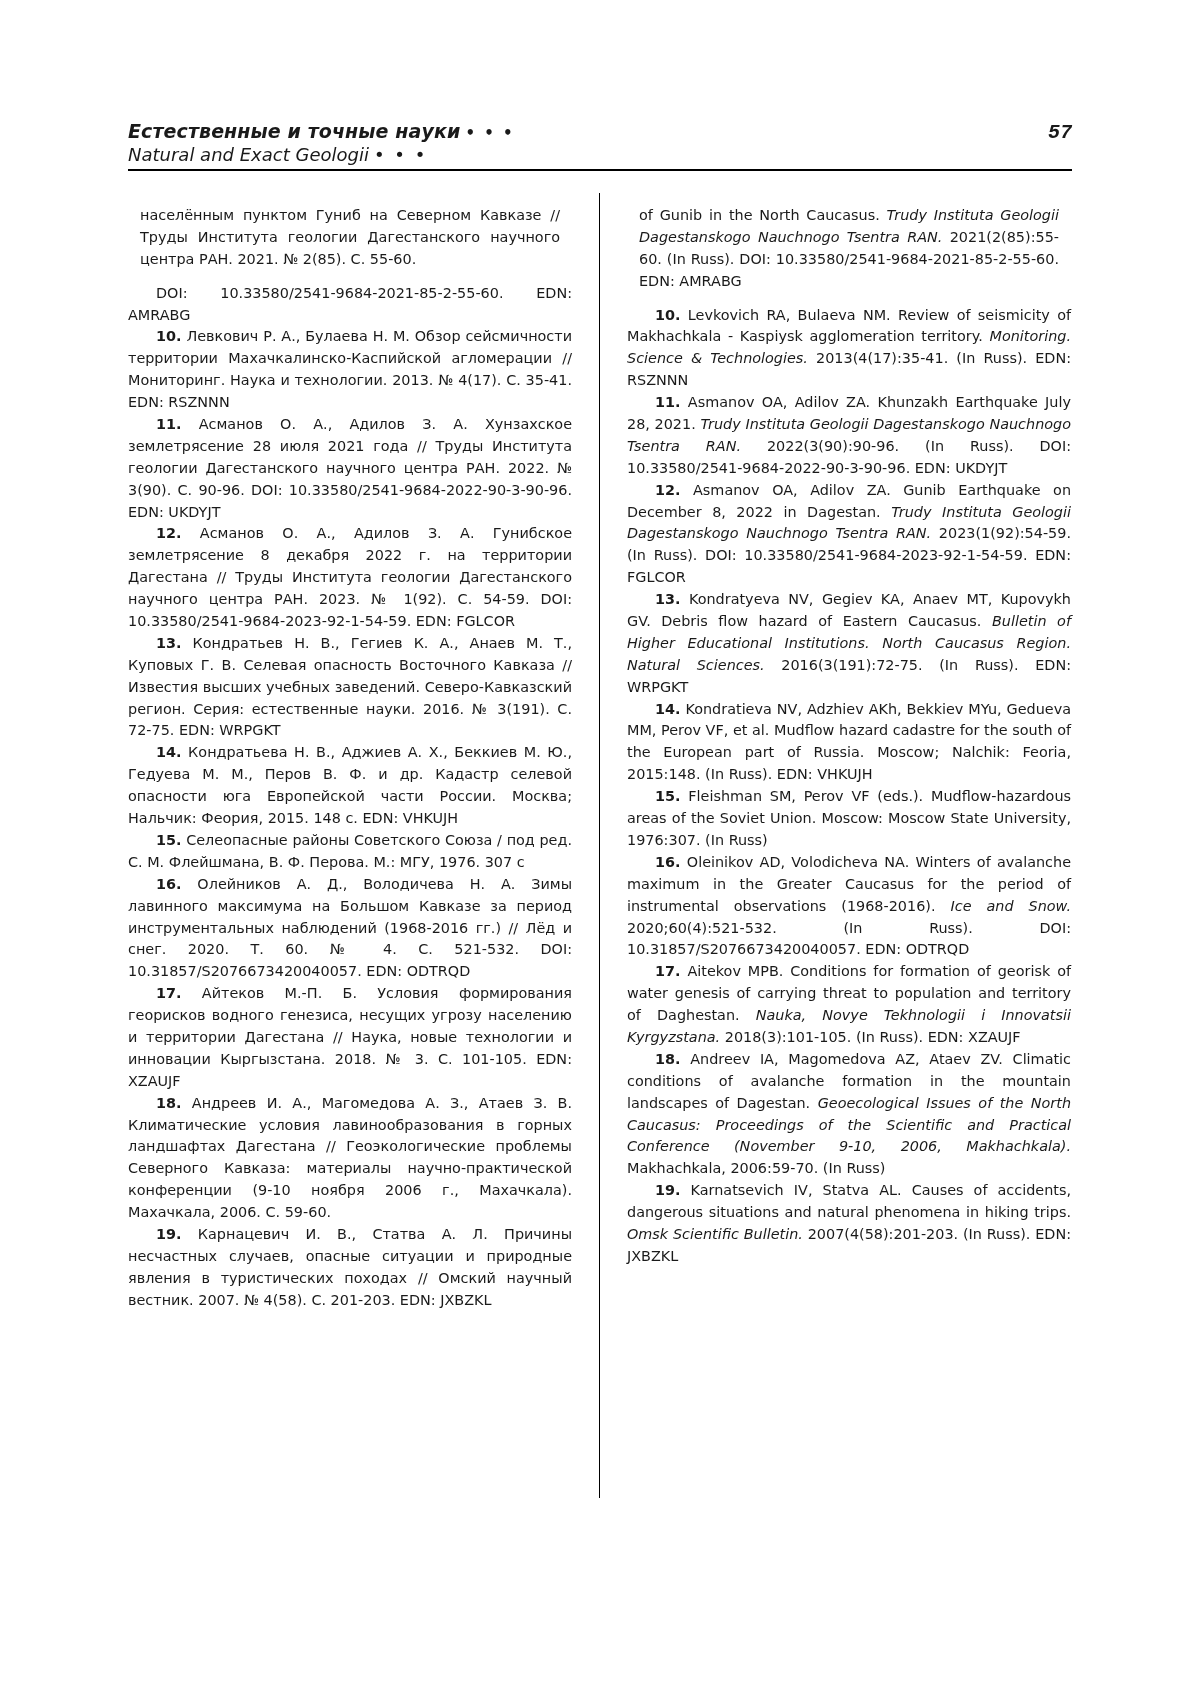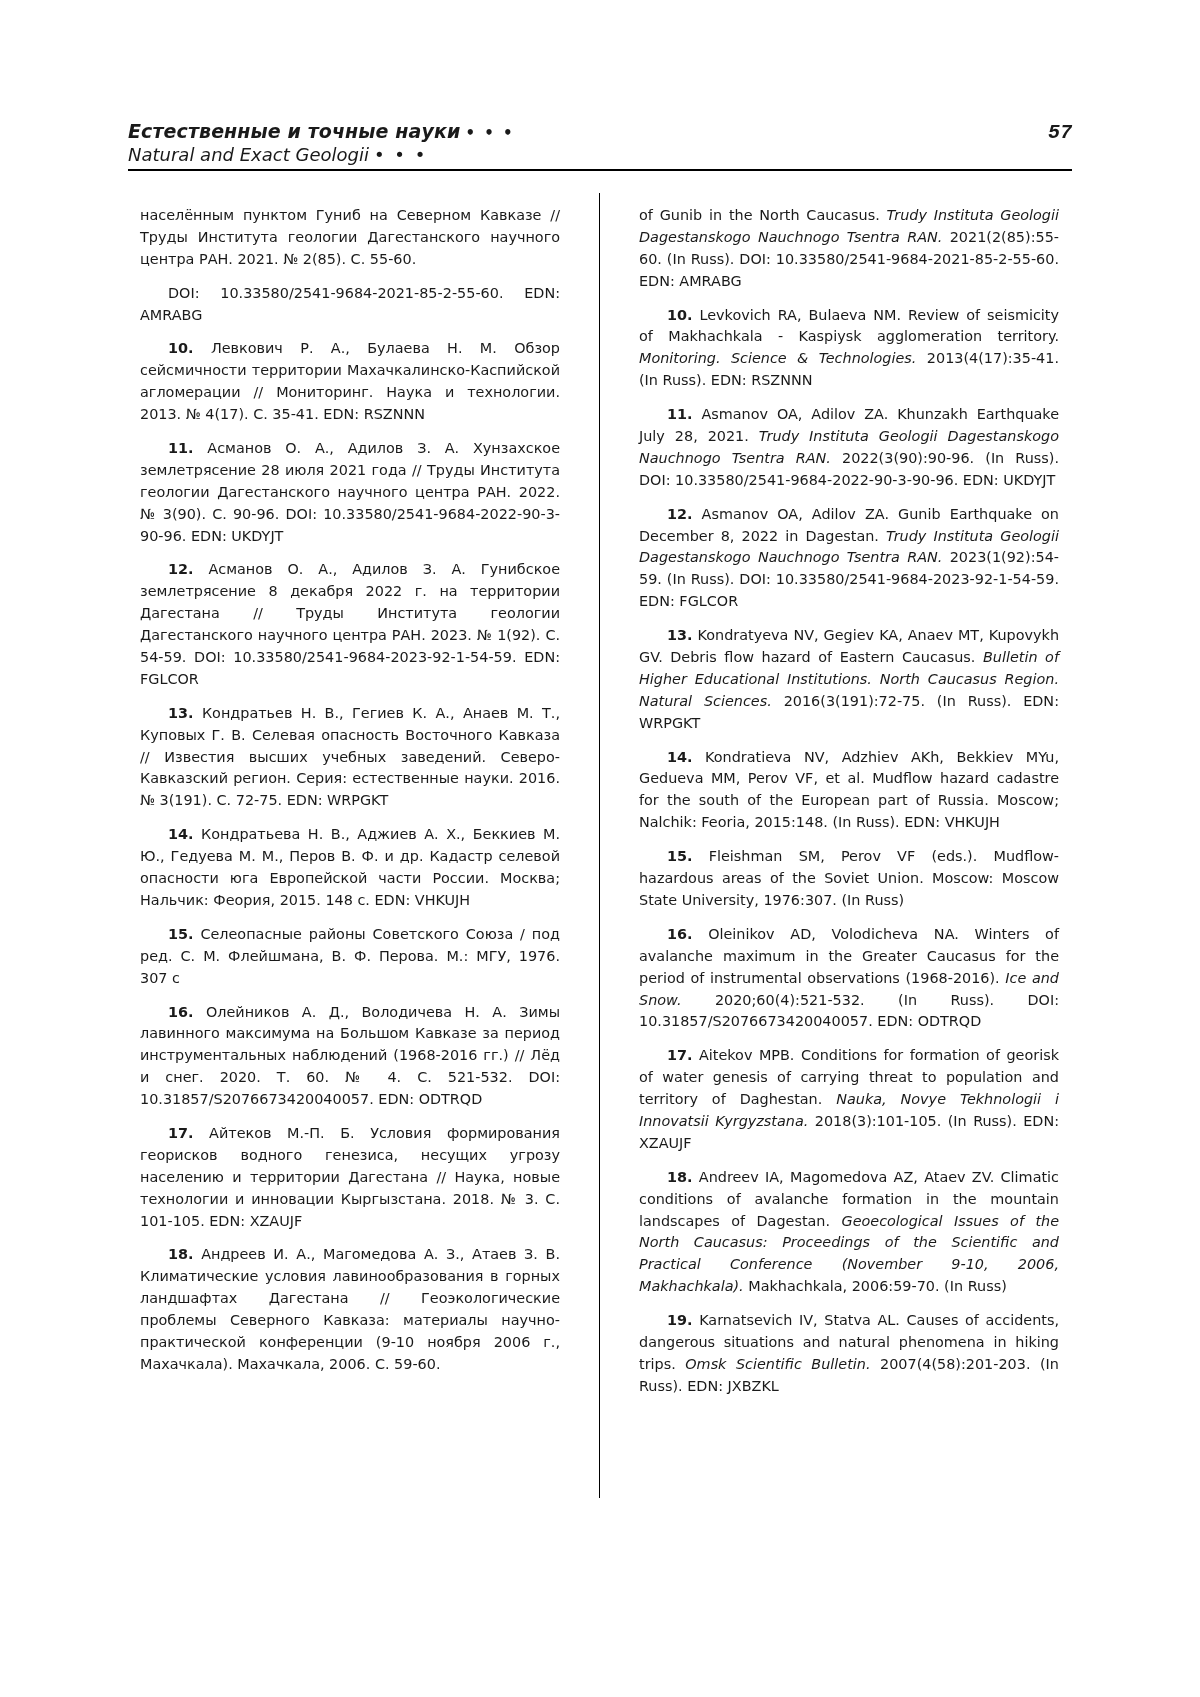--- a/index.html
+++ b/index.html
@@ -78,21 +78,21 @@
     hyphens: manual;
   }
   .col-left { padding-right: 14px; }
   .col-divider {
     width: 0;
     border-left: 1px solid #000;
     margin: 0 13px;
   }
   .col-right { padding-left: 14px; }
   p.ref {
-    margin: 12px;
+    margin: 0;
     text-indent: 28px;
   }
   p.cont {
     margin: 12px;
     text-indent: 0;
   }
   .num { font-weight: bold; }
   .it { font-style: italic; }
 </style>
 </head>
@@ -123,20 +123,21 @@
 
       <p class="ref"><span class="num">10.</span> <span>Левкович Р. А., Булаева Н. М. Обзор сейсмичности территории Махачкалинско-Каспийской агломерации // Мониторинг. Наука и технологии. 2013. № 4(17). С. 35-41. EDN: RSZNNN</span></p>
       <p class="ref"><span class="num">11.</span> <span>Асманов О. А., Адилов З. А. Хунзахское землетрясение 28 июля 2021 года // Труды Института геологии Дагестанского научного центра РАН. 2022. № 3(90). С. 90-96. DOI: 10.33580/2541-9684-2022-90-3-90-96. EDN: UKDYJT</span></p>
       <p class="ref"><span class="num">12.</span> <span>Асманов О. А., Адилов З. А. Гунибское землетрясение 8 декабря 2022 г. на территории Дагестана // Труды Института геологии Дагестанского научного центра РАН. 2023. № 1(92). С. 54-59. DOI: 10.33580/2541-9684-2023-92-1-54-59. EDN: FGLCOR</span></p>
       <p class="ref"><span class="num">13.</span> <span>Кондратьев Н. В., Гегиев К. А., Анаев М. Т., Куповых Г. В. Селевая опасность Восточного Кавказа // Известия высших учебных заведений. Северо-Кавказский регион. Серия: естественные науки. 2016. № 3(191). С. 72-75. EDN: WRPGKT</span></p>
       <p class="ref"><span class="num">14.</span> <span>Кондратьева Н. В., Аджиев А. Х., Беккиев М. Ю., Гедуева М. М., Перов В. Ф. и др. Кадастр селевой опасности юга Европейской части России. Москва; Нальчик: Феория, 2015. 148 с. EDN: VHKUJH</span></p>
       <p class="ref"><span class="num">15.</span> <span>Селеопасные районы Советского Союза / под ред. С. М. Флейшмана, В. Ф. Перова. М.: МГУ, 1976. 307 с</span></p>
       <p class="ref"><span class="num">16.</span> <span>Олейников А. Д., Володичева Н. А. Зимы лавинного максимума на Большом Кавказе за период инструментальных наблюдений (1968-2016 гг.) // Лёд и снег. 2020. Т. 60. № 4. С. 521-532. DOI: 10.31857/S2076673420040057. EDN: ODTRQD</span></p>
       <p class="ref"><span class="num">17.</span> <span>Айтеков М.-П. Б. Условия формирования георисков водного генезиса, несущих угрозу населению и территории Дагестана // Наука, новые технологии и инновации Кыргызстана. 2018. № 3. С. 101-105. EDN: XZAUJF</span></p>
       <p class="ref"><span class="num">18.</span> <span>Андреев И. А., Магомедова А. З., Атаев З. В. Климатические условия лавинообразования в горных ландшафтах Дагестана // Геоэкологические проблемы Северного Кавказа: материалы научно-практической конференции (9-10 ноября 2006 г., Махачкала). Махачкала, 2006. С. 59-60.</span></p>
+      <p class="ref"><span class="num">19.</span> <span>Карнацевич И. В., Статва А. Л. Причины несчастных случаев, опасные ситуации и природные явления в туристических походах // Омский научный вестник. 2007. № 4(58). С. 201-203. EDN: JXBZKL</span></p>
     </div>
 
     <div class="col-divider"></div>
 
     <div class="col col-right">
       <p class="cont"><span>of Gunib in the North Caucasus. </span><span class="it">Trudy Instituta Geologii Dagestanskogo Nauchnogo Tsentra RAN.</span><span> 2021(2(85):55-60. (In Russ). DOI: 10.33580/2541-9684-2021-85-2-55-60. EDN: AMRABG</span></p>
 
       <p class="ref"><span class="num">10.</span> <span>Levkovich RA, Bulaeva NM. Review of seismicity of Makhachkala - Kaspiysk agglomeration territory. </span><span class="it">Monitoring. Science &amp; Technologies.</span><span> 2013(4(17):35-41. (In Russ). EDN: RSZNNN</span></p>
       <p class="ref"><span class="num">11.</span> <span>Asmanov OA, Adilov ZA. Khunzakh Earthquake July 28, 2021. </span><span class="it">Trudy Instituta Geologii Dagestanskogo Nauchnogo Tsentra RAN.</span><span> 2022(3(90):90-96. (In Russ). DOI: 10.33580/2541-9684-2022-90-3-90-96. EDN: UKDYJT</span></p>
       <p class="ref"><span class="num">12.</span> <span>Asmanov OA, Adilov ZA. Gunib Earthquake on December 8, 2022 in Dagestan. </span><span class="it">Trudy Instituta Geologii Dagestanskogo Nauchnogo Tsentra RAN.</span><span> 2023(1(92):54-59. (In Russ). DOI: 10.33580/2541-9684-2023-92-1-54-59. EDN: FGLCOR</span></p>

